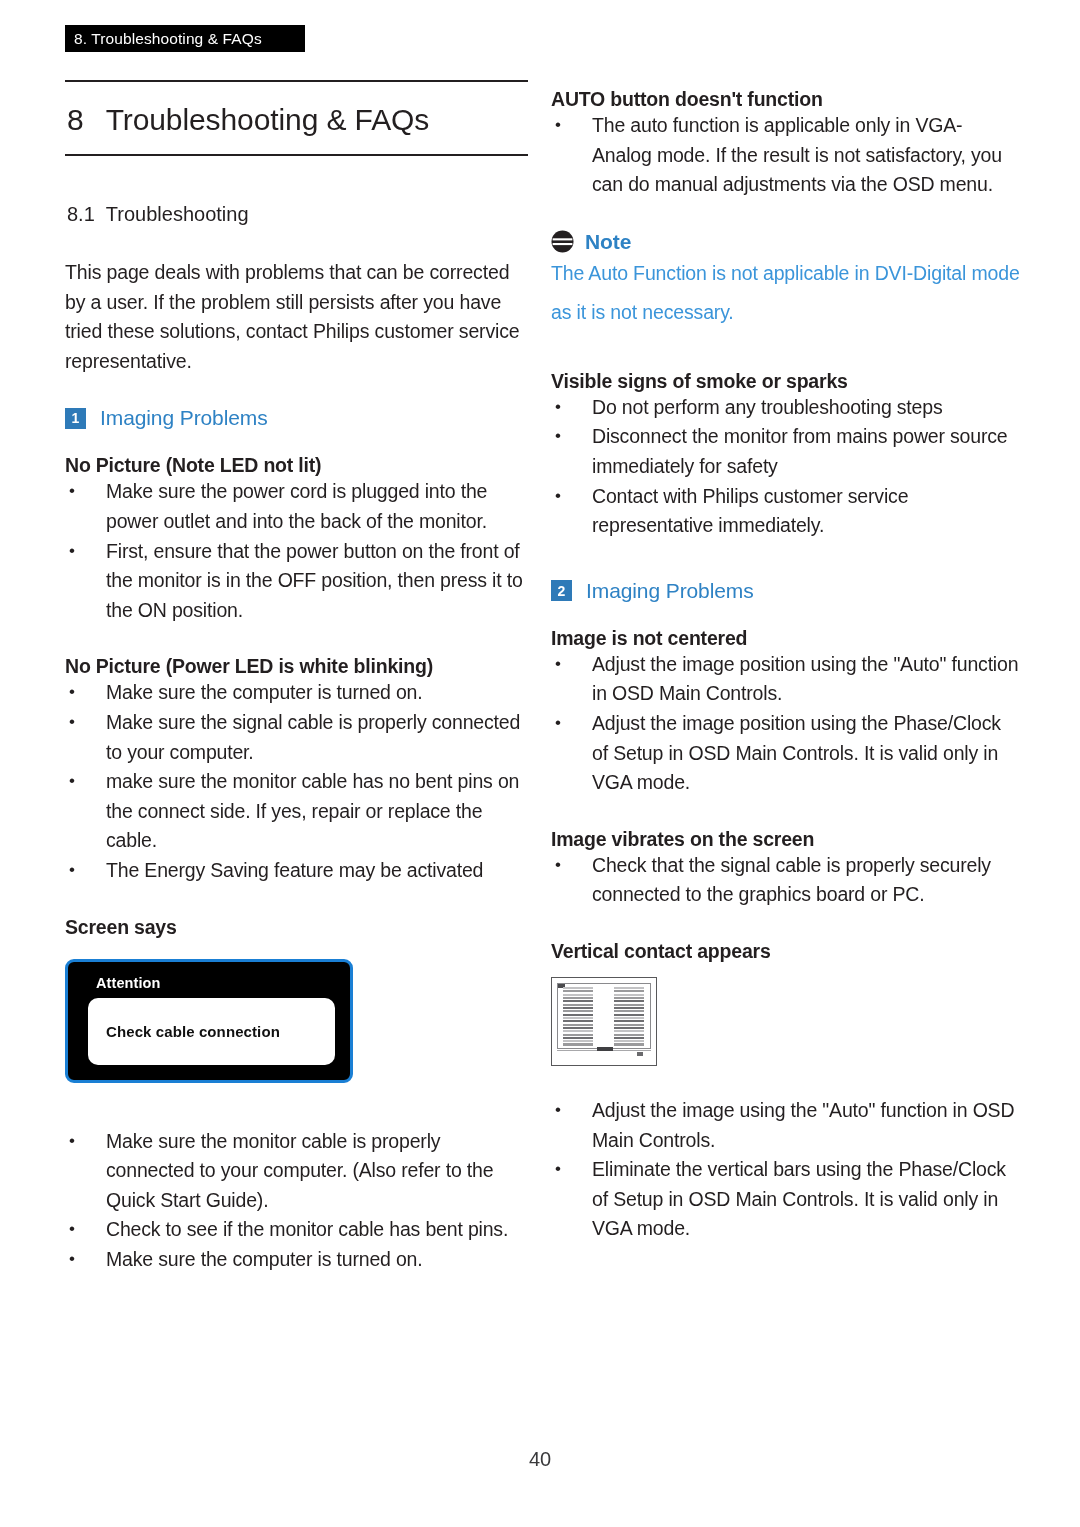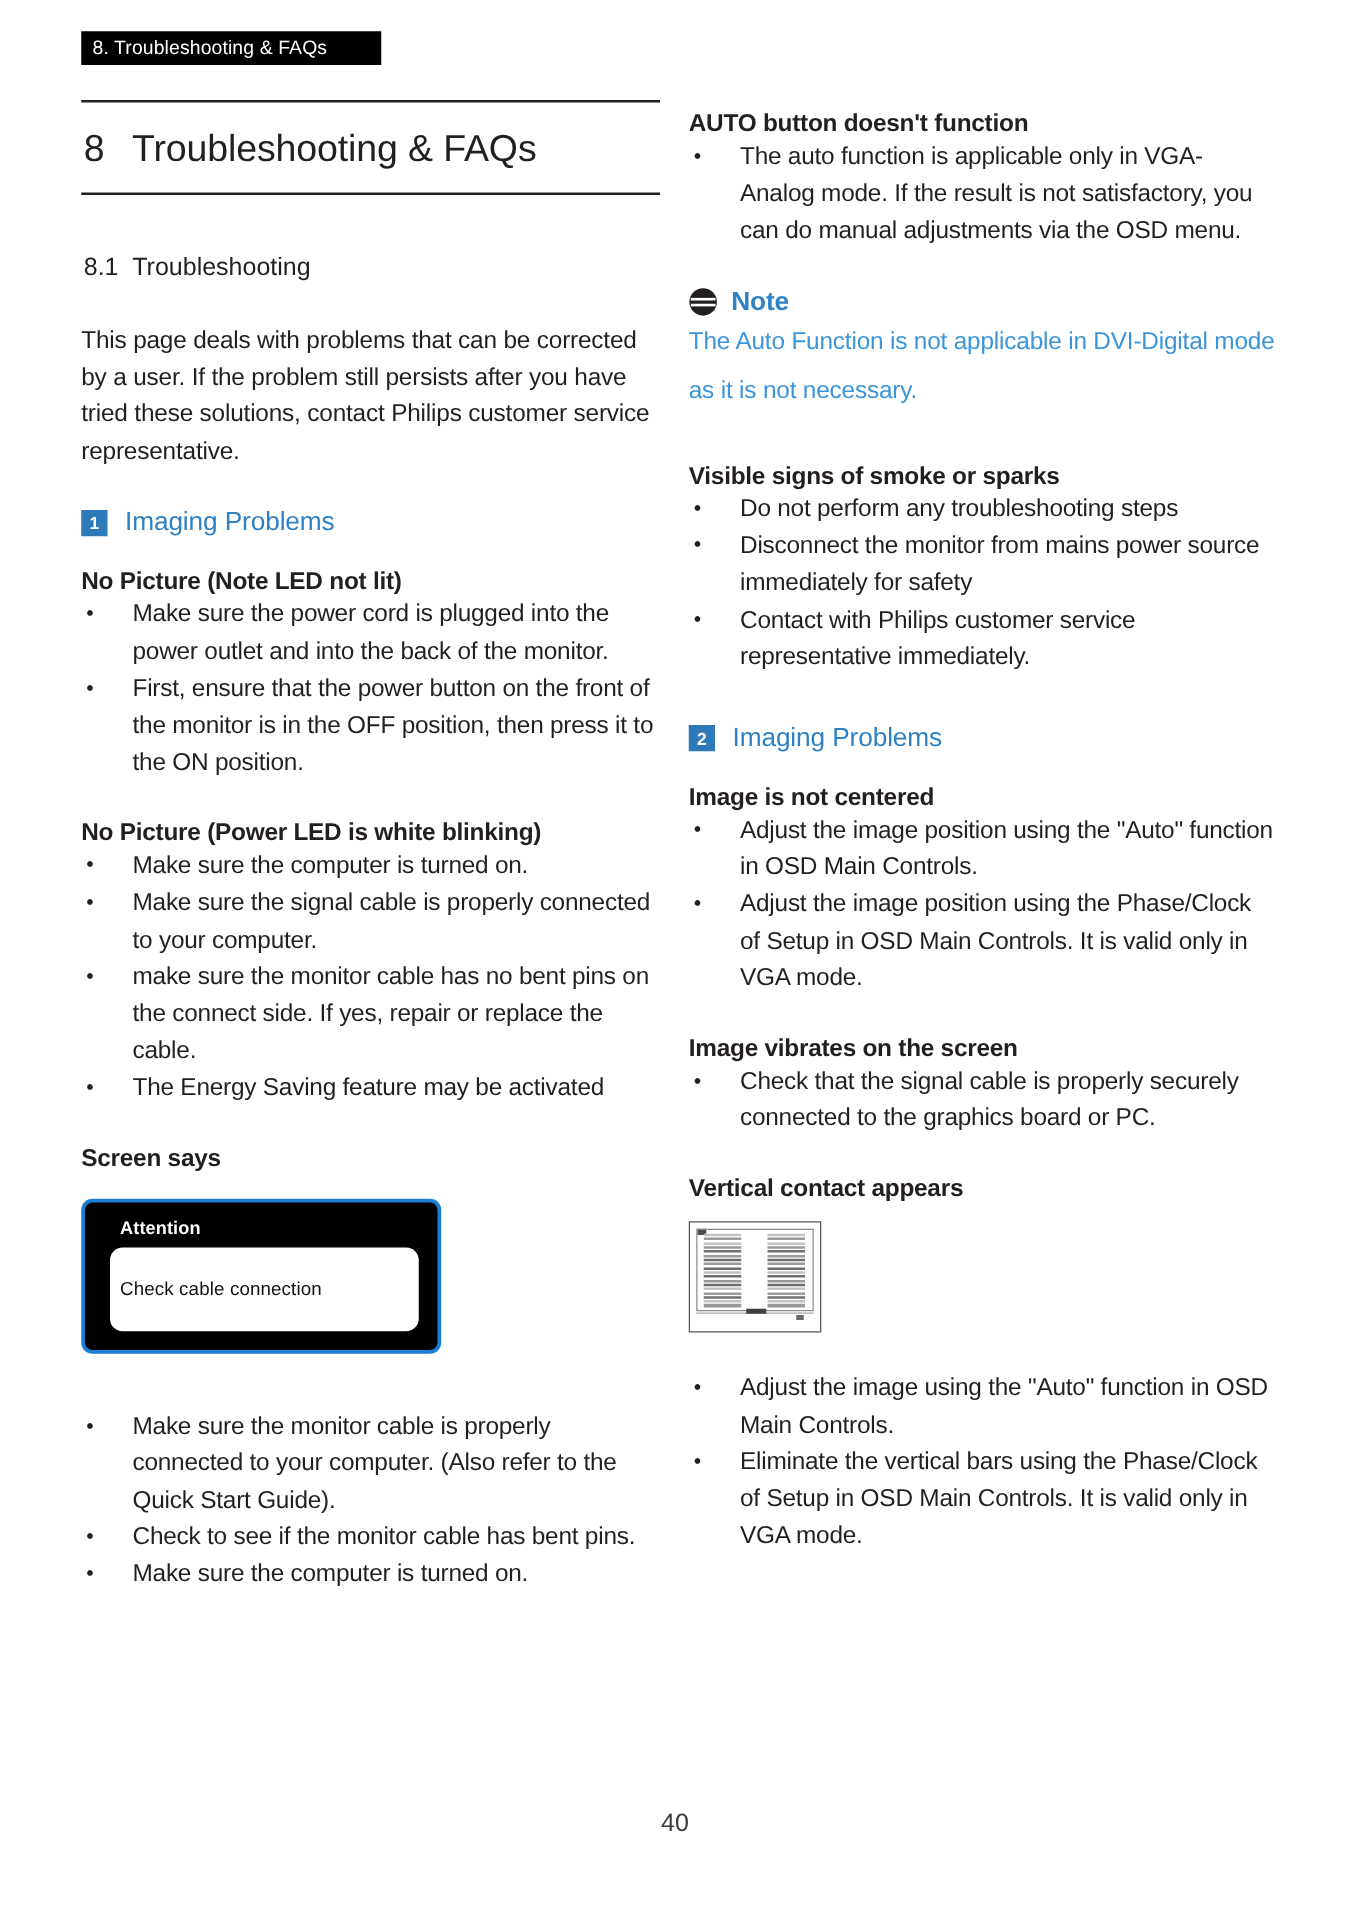--- a/index.html
+++ b/index.html
@@ -181,23 +181,23 @@
     border-radius: 10px;
     height: 67px;
     display: flex;
     align-items: center;
     margin-left: 6px;
     margin-right: 1px;
   }
   .osd-panel-text {
     color: #111111;
     font-size: 15px;
-    font-weight: 400;
+    font-weight: 700;
     letter-spacing: .1px;
-    padding-left: 8px;
+    padding-left: 18px;
   }
 
   
   .flicker-figure {
     width: 106px;
     height: 89px;
     border: 1.6px solid #58585a;
     box-sizing: border-box;
     background: #ffffff;
     position: relative;

